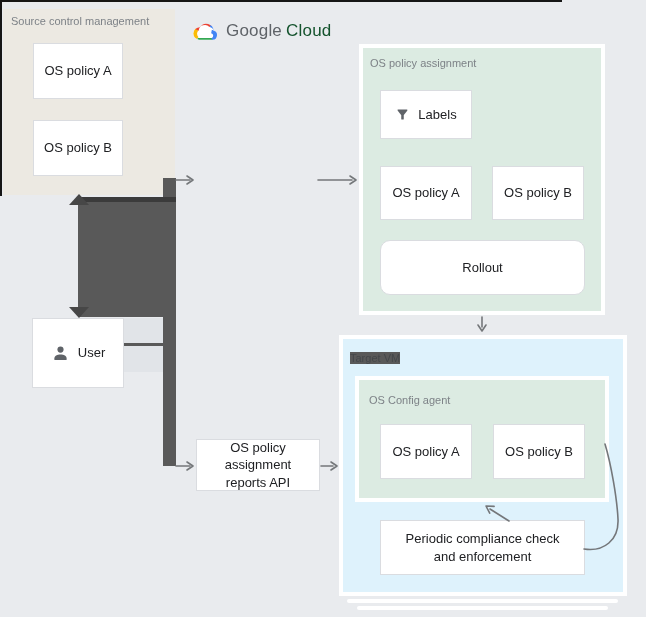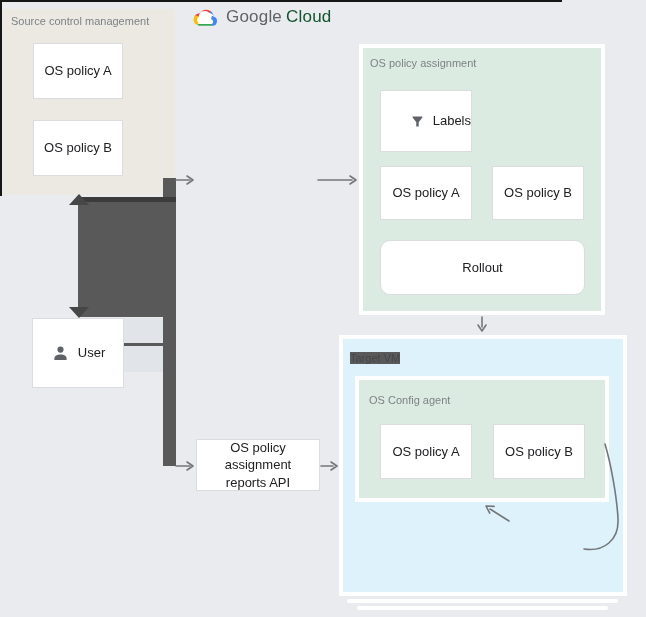--- a/index.html
+++ b/index.html
@@ -53,21 +53,21 @@
 
   <div class="beige" style="left:3px;top:9px;width:172px;height:186px;"></div>
   <div class="panel-label" style="left:11px;top:15px;">Source control management</div>
   <div class="box" style="left:33px;top:43px;width:90px;height:56px;">
     <span>OS policy A</span>
   </div>
   <div class="box" style="left:33px;top:120px;width:90px;height:56px;">
     <span>OS policy B</span>
   </div>
 
-  <div class="logo" style="left:192px;top:4px;height:26px;">
+  <div class="logo" style="left:192px;top:18px;height:26px;">
     <svg width="27" height="22" viewBox="0 0 27 22">
       <defs>
         <clipPath id="cloudClip">
           <path d="M7.2,19.8 h12.9 a4.7,4.7 0 0 0 1.5,-9.2 A7.3,7.3 0 0 0 8.2,7.2 A5.8,5.8 0 0 0 7.2,19.8 Z"></path>
         </clipPath>
       </defs>
       <g clip-path="url(#cloudClip)">
         <rect x="0" y="0" width="27" height="22" fill="#ffffff"></rect>
         <path d="M4.6,10.5 A8.3,8.3 0 0 1 19,5.6" stroke="#EA4335" stroke-width="4.2" fill="none"></path>
         <path d="M18.6,4.6 A9.4,9.4 0 0 1 22.6,20" stroke="#4285F4" stroke-width="5" fill="none"></path>
@@ -102,21 +102,21 @@
 
   <div class="box" style="left:196px;top:439px;width:124px;height:52px;">
     <span style="display:block;width:90px;">OS policy assignment reports API</span>
   </div>
 
   <div class="frame" style="left:359px;top:44px;width:246px;height:271px;">
     <div class="panel green"></div>
   </div>
   <div class="panel-label" style="left:370px;top:57px;">OS policy assignment</div>
 
-  <div class="box" style="left:380px;top:90px;width:92px;height:62px;justify-content:flex-end;">
+  <div class="box" style="left:380px;top:90px;width:92px;height:49px;">
     <span class="icon">
       <svg width="15" height="15" viewBox="0 0 24 24">
         <path d="M4.25 5.61C6.27 8.2 10 13 10 13v6c0 .55.45 1 1 1h2c.55 0 1-.45 1-1v-6s3.72-4.8 5.74-7.39A.998.998 0 0 0 18.95 4H5.04c-.83 0-1.3.95-.79 1.61z" fill="#5f6368"></path>
       </svg>
     </span>
     <span>Labels</span>
   </div>
 
 
   <div class="box" style="left:380px;top:166px;width:92px;height:54px;">
@@ -139,20 +139,23 @@
   </div>
   <div class="panel-label" style="left:369px;top:394px;">OS Config agent</div>
 
   <div class="box" style="left:380px;top:424px;width:92px;height:55px;">
     <span>OS policy A</span>
   </div>
   <div class="box" style="left:493px;top:424px;width:92px;height:55px;">
     <span>OS policy B</span>
   </div>
 
+  <div class="box" style="left:380px;top:520px;width:205px;height:55px;">
+    <span style="display:block;width:160px;">Periodic compliance check and enforcement</span>
+  </div>
 
   <div class="stack-bar" style="left:347px;top:599px;width:271px;height:4px;"></div>
   <div class="stack-bar" style="left:357px;top:606px;width:251px;height:4px;"></div>
 
   <svg id="arrow-layer" width="646" height="617" viewBox="0 0 646 617">
     <g stroke="#74777a" stroke-width="1.6" fill="none" stroke-linecap="round" stroke-linejoin="round">
       <g>
         <path d="M176,180 H190"></path>
           <polyline points="187,176 193,180 187,184"></polyline>
       </g>

